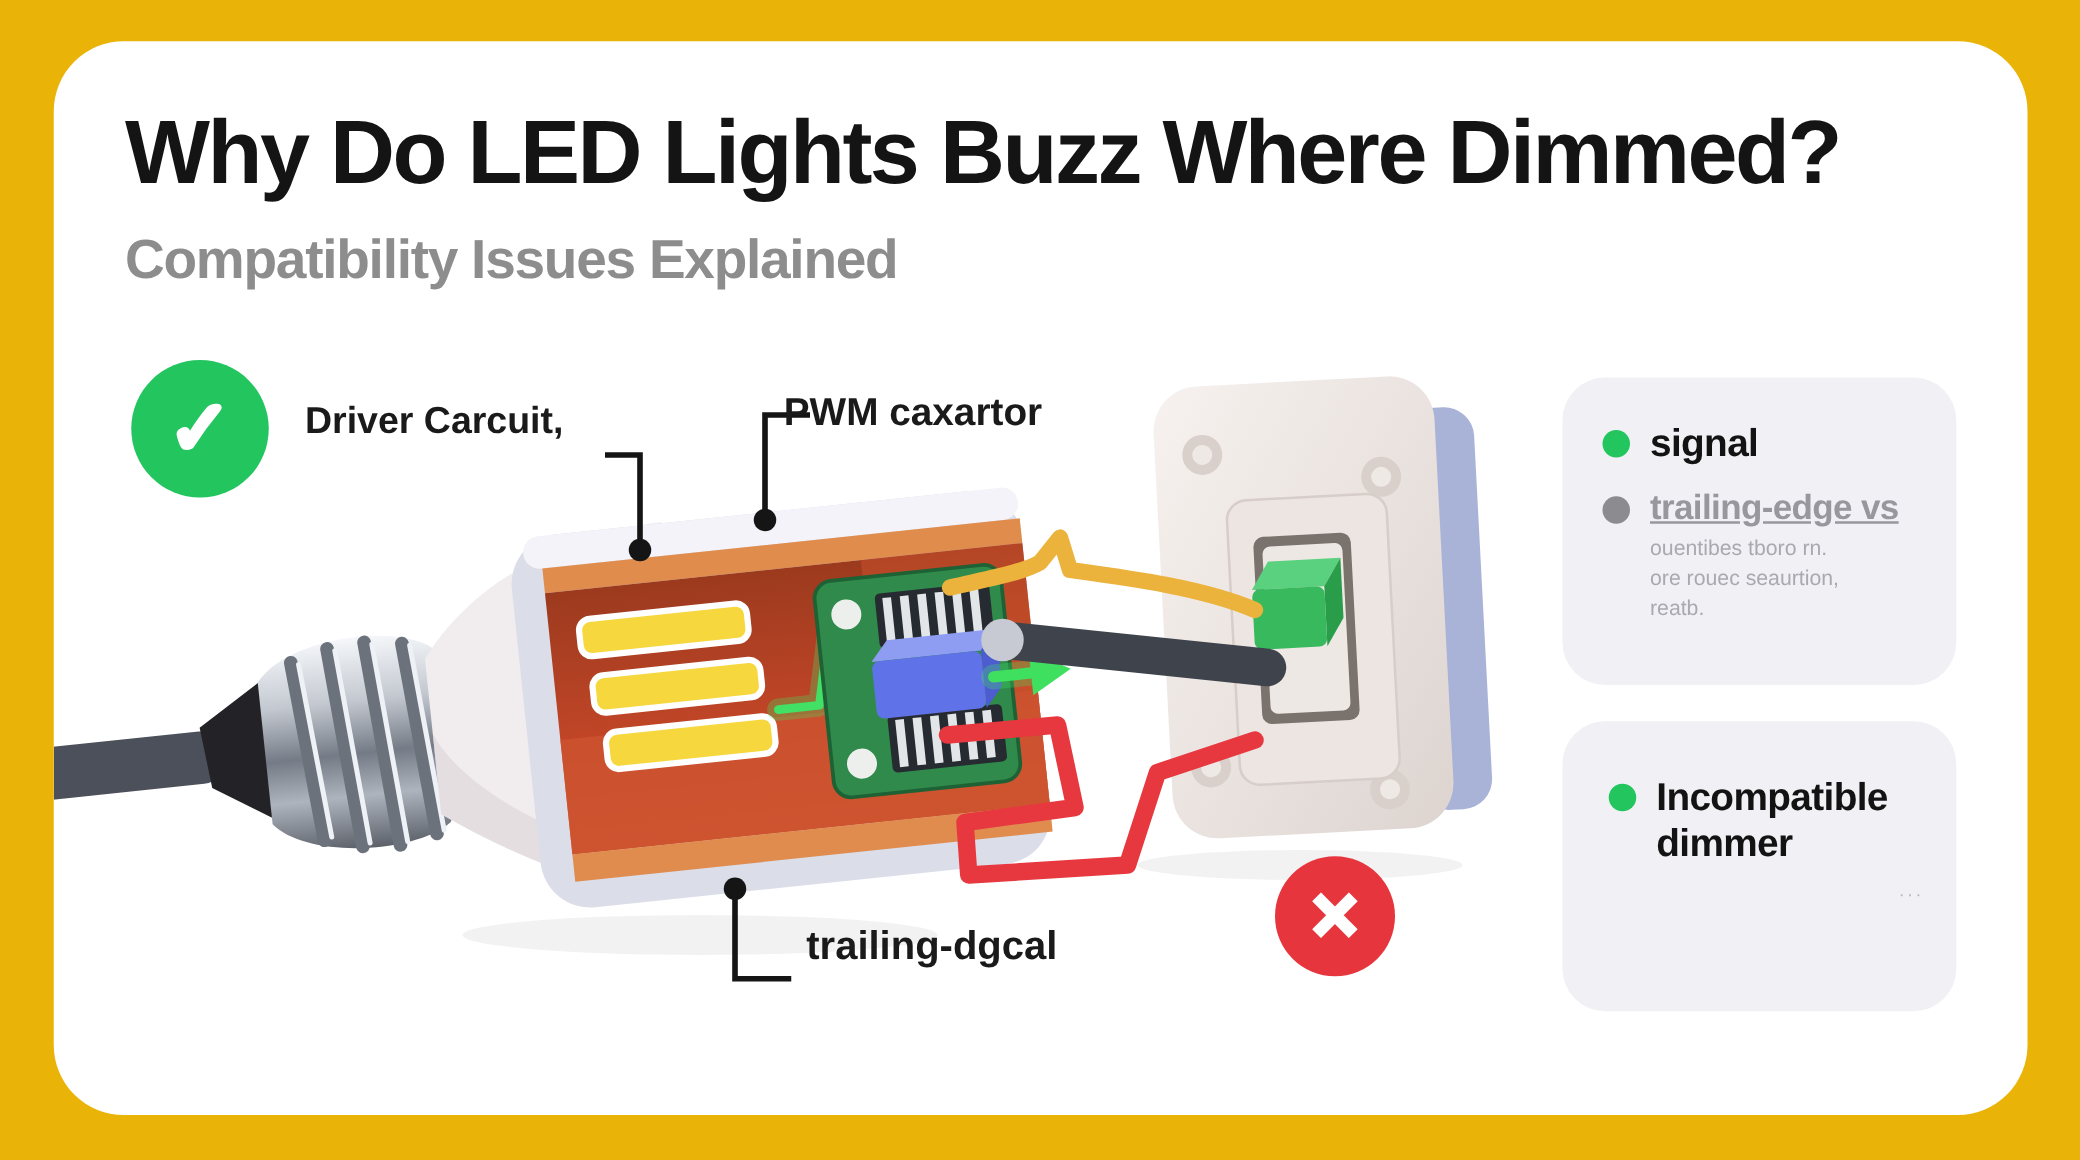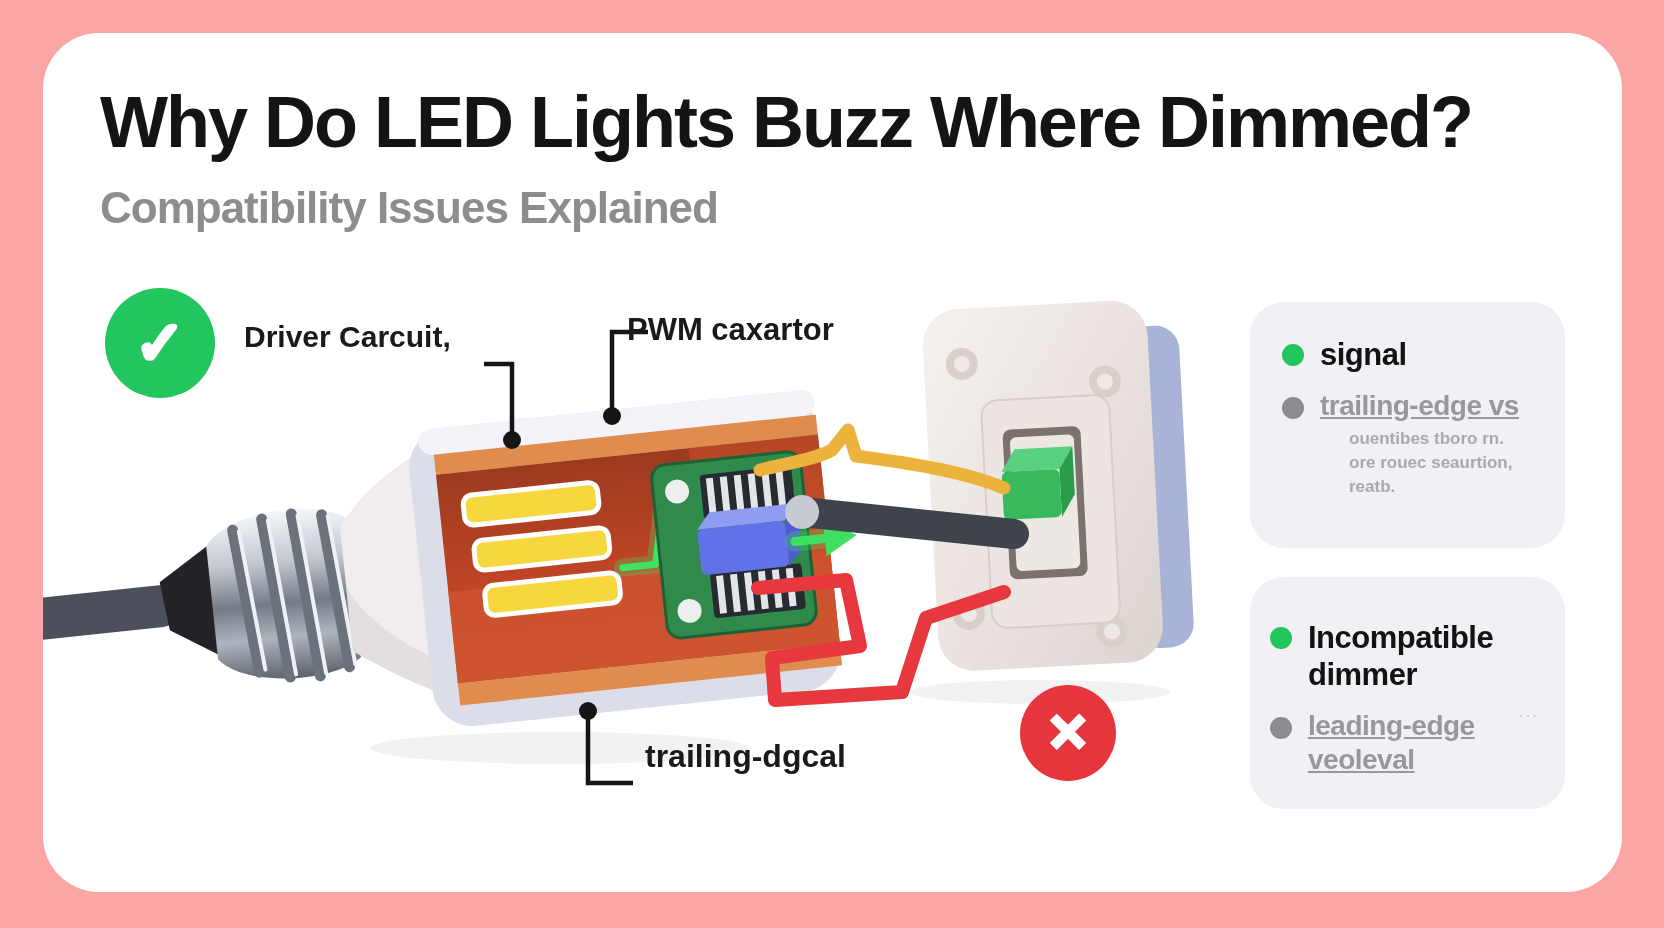--- a/index.html
+++ b/index.html
@@ -1,16 +1,16 @@
 <!DOCTYPE html>
 <html><head>
 <meta charset="utf-8">
 <style>
   html,body{margin:0;padding:0;background:#2a2a2c;}
-  .frame{position:relative;width:1664px;height:928px;background:#fca5a5;overflow:hidden;
+  .frame{position:relative;width:1664px;height:928px;background:#eab308;overflow:hidden;
          font-family:"Liberation Sans","DejaVu Sans",sans-serif;}
   .card{position:absolute;left:43px;top:33px;width:1579px;height:859px;background:#ffffff;
         border-radius:56px;overflow:hidden;}
   .art{position:absolute;left:0;top:0;width:1579px;height:859px;}
 
   .title{position:absolute;left:57px;top:48px;margin:0;font-size:72px;font-weight:800;
          color:#141414;letter-spacing:-2px;white-space:nowrap;}
   .subtitle{position:absolute;left:57px;top:150px;font-size:44px;font-weight:700;
             color:#8d8d8d;letter-spacing:-1px;white-space:nowrap;}
 
@@ -22,28 +22,28 @@
          font-weight:700;-webkit-text-stroke:5px #fff;}
 
   .callout{position:absolute;font-weight:700;color:#1a1a1a;white-space:nowrap;}
   .c-driver{left:201px;top:287px;font-size:30px;}
   .c-pwm{left:584px;top:279px;font-size:31px;}
   .c-bottom{left:602px;top:705px;font-size:32px;line-height:37px;}
 
   .panel{position:absolute;left:1207px;width:315px;background:#f0f0f5;border-radius:34px;
          box-sizing:border-box;}
   .p1{top:269px;height:246px;padding:34px 24px 0 32px;}
-  .p2{top:544px;height:232px;padding:42px 24px 0 20px;}
+  .p2{top:544px;height:232px;padding:42px 24px 0 37px;}
   .row{display:flex;gap:16px;align-items:flex-start;margin-bottom:16px;}
   .dot{width:22px;height:22px;border-radius:50%;flex:0 0 22px;margin-top:8px;}
   .dot.green{background:#22c55e;}
   .dot.gray{background:#8b8b90;}
   .ptitle{font-size:31px;font-weight:700;color:#131313;line-height:37px;letter-spacing:-0.5px;}
   .psub{font-size:28px;font-weight:600;color:#97979d;line-height:34px;letter-spacing:-0.5px;text-decoration:underline;}
-  .psmall{font-size:17px;font-weight:700;color:#a9a9af;line-height:24px;margin-top:4px;margin-left:29px;}
+  .psmall{font-size:17px;font-weight:400;color:#a9a9af;line-height:24px;margin-top:4px;}
   .notedots{position:absolute;right:26px;top:130px;font-size:14px;color:#b5b5ba;letter-spacing:2px;}
 </style>
 </head>
 <body>
 
 <div class="frame">
   <div class="card">
 
     <svg class="art" viewBox="43 33 1579 859" xmlns="http://www.w3.org/2000/svg">
       <defs>
@@ -216,21 +216,17 @@
           </div>
         </div>
       </div>
     </div>
 
     <div class="panel p2">
       <div class="row">
         <span class="dot green"></span>
         <div class="ptitle">Incompatible dimmer</div>
       </div>
-      <div class="row">
-        <span class="dot gray"></span>
-        <div class="psub">leading-edge veoleval</div>
-      </div>
       <div class="notedots">···</div>
     </div>
 
   </div>
 </div>
 
 </body></html>

